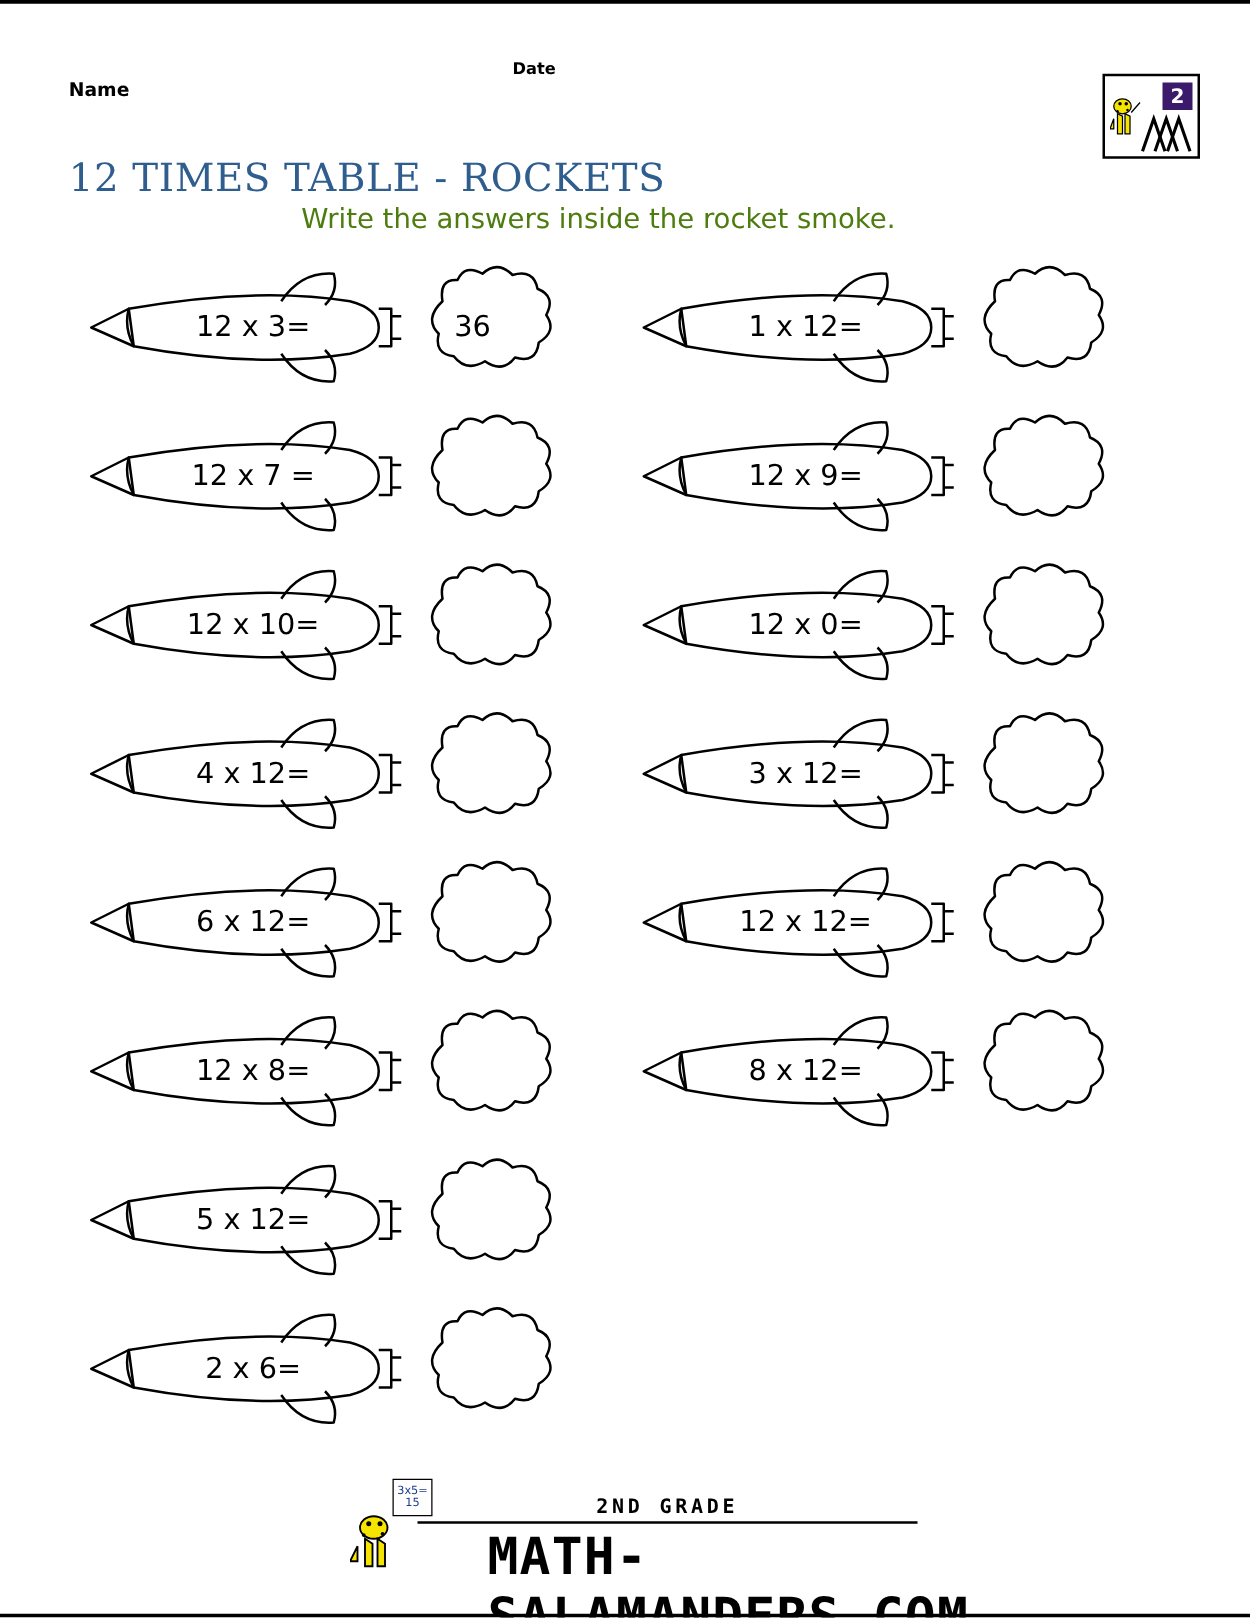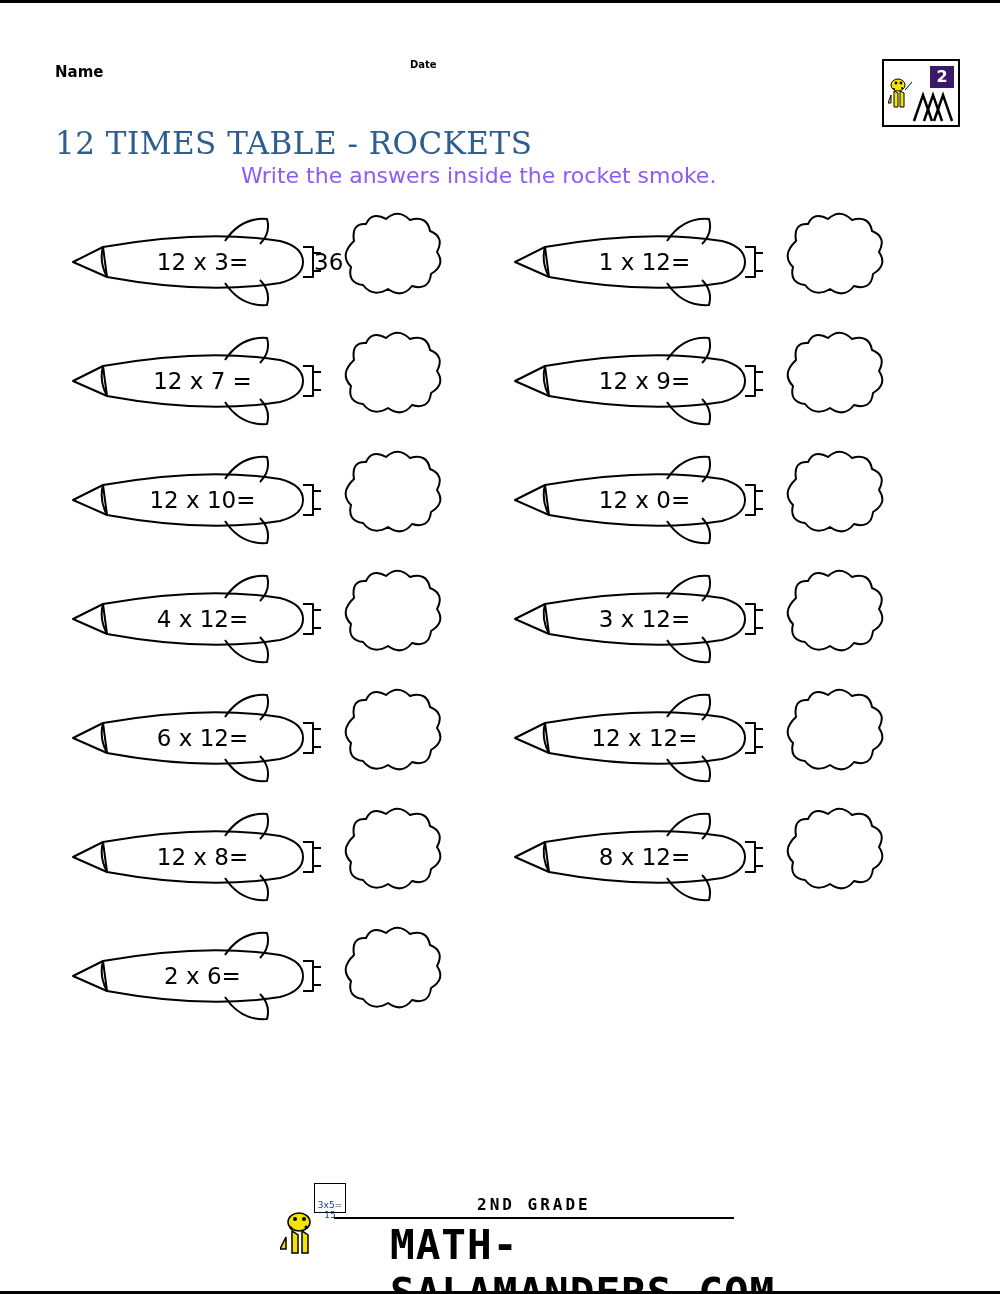--- a/index.html
+++ b/index.html
@@ -27,38 +27,38 @@
   
   .hdr-name {
     position: absolute;
     left: 55px; top: 60px;
     font-size: 15px;
     font-weight: bold;
     font-family: "DejaVu Sans", sans-serif;
   }
   .hdr-date {
     position: absolute;
-    left: 410px; top: 56px;
-    font-size: 10px;
+    left: 410px; top: 45px;
+    font-size: 13px;
     font-weight: bold;
   }
   .title {
     position: absolute;
     left: 55px; top: 108px;
     font-size: 31px;
     letter-spacing: 0.5px;
     color: #2e5d8e;
     font-family: "DejaVu Serif", serif;
     margin-top: 14px;
   }
   .subtitle {
     position: absolute;
     left: 241px; top: 160px;
     font-size: 22px;
-    color: #8b5cf6;
+    color: #4d7c0f;
     font-family: "DejaVu Sans", sans-serif;
   }
   
   .logo-box {
     position: absolute;
     right: 40px; top: 56px;
     width: 74px; height: 64px;
     border: 2px solid #000;
     background: #fff;
   }
@@ -110,20 +110,21 @@
     font-size: 23px;
     font-family: "DejaVu Sans", sans-serif;
     color: #000;
     white-space: nowrap;
   }
   .a-text {
     position: absolute;
     left: 259px;
     top: 46px;
     width: 128px;
+    text-align: center;
     font-size: 23px;
     font-family: "DejaVu Sans", sans-serif;
     color: #000;
   }
   
   .footer {
     position: absolute;
     left: 0; bottom: 24px;
     width: 1000px;
     height: 90px;
@@ -165,21 +166,21 @@
     position: absolute;
     left: 42px; top: 6px;
     width: 32px; height: 30px;
     background: #fff;
     border: 1px solid #000;
     font-size: 9px;
     line-height: 10px;
     text-align: center;
     color: #1a3d8f;
     font-family: "DejaVu Sans", sans-serif;
-    padding-top: 16px;
+    padding-top: 4px;
     box-sizing: border-box;
   }
 </style>
 </head>
 <body>
 
 <div class="page">
 
   <div class="hdr-name">Name</div>
   <div class="hdr-date">Date</div>
@@ -302,20 +303,35 @@
             <path d="M170 80 Q186 104 212 102 Q216 88 205 77"></path>
             <path d="M248 44 L258 44 L258 74 L248 74"></path>
             <path d="M258 50 L266 50 M258 68 L266 68"></path>
             <path d="M299 38 Q296 20 311 21 Q317 8 331 16 Q343 5 355 17 Q372 12 375 28 Q390 34 382 49 Q391 62 376 71 Q374 88 357 83 Q347 96 333 86 Q318 95 308 82 Q292 80 296 64 Q284 52 299 38 Z"></path>
           </g>
         </svg>
         <div class="q-text">12 x 8=</div>
         <div class="a-text"></div>
       </div>
 
+      <div class="rocket-row">
+        <svg class="rocket-svg" width="390" height="119" viewBox="0 0 390 119">
+          <g fill="none" stroke="#000" stroke-width="2" stroke-linejoin="round">
+            <path d="M18 59 L48 44 L52 74 Z"></path>
+            <path d="M48 44 Q150 26 225 38 Q248 44 248 59 Q248 74 225 80 Q150 92 52 74 Q44 59 48 44 Z"></path>
+            <path d="M170 38 Q186 14 212 16 Q216 30 205 41"></path>
+            <path d="M170 80 Q186 104 212 102 Q216 88 205 77"></path>
+            <path d="M248 44 L258 44 L258 74 L248 74"></path>
+            <path d="M258 50 L266 50 M258 68 L266 68"></path>
+            <path d="M299 38 Q296 20 311 21 Q317 8 331 16 Q343 5 355 17 Q372 12 375 28 Q390 34 382 49 Q391 62 376 71 Q374 88 357 83 Q347 96 333 86 Q318 95 308 82 Q292 80 296 64 Q284 52 299 38 Z"></path>
+          </g>
+        </svg>
+        <div class="q-text">5 x 12=</div>
+        <div class="a-text"></div>
+      </div>
 
       <div class="rocket-row">
         <svg class="rocket-svg" width="390" height="119" viewBox="0 0 390 119">
           <g fill="none" stroke="#000" stroke-width="2" stroke-linejoin="round">
             <path d="M18 59 L48 44 L52 74 Z"></path>
             <path d="M48 44 Q150 26 225 38 Q248 44 248 59 Q248 74 225 80 Q150 92 52 74 Q44 59 48 44 Z"></path>
             <path d="M170 38 Q186 14 212 16 Q216 30 205 41"></path>
             <path d="M170 80 Q186 104 212 102 Q216 88 205 77"></path>
             <path d="M248 44 L258 44 L258 74 L248 74"></path>
             <path d="M258 50 L266 50 M258 68 L266 68"></path>

